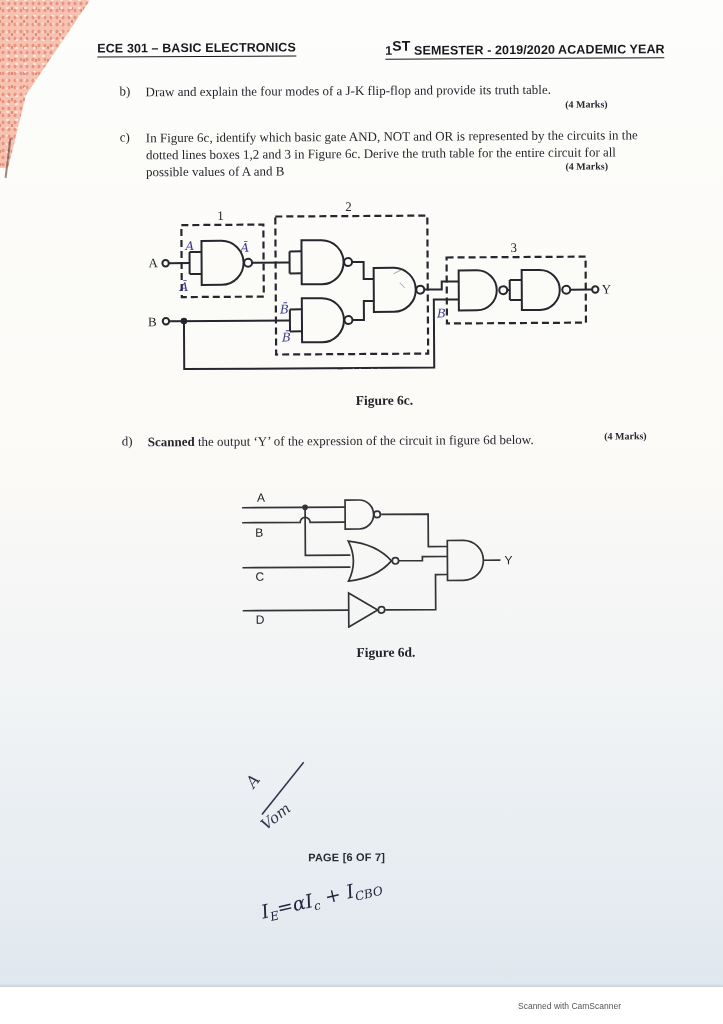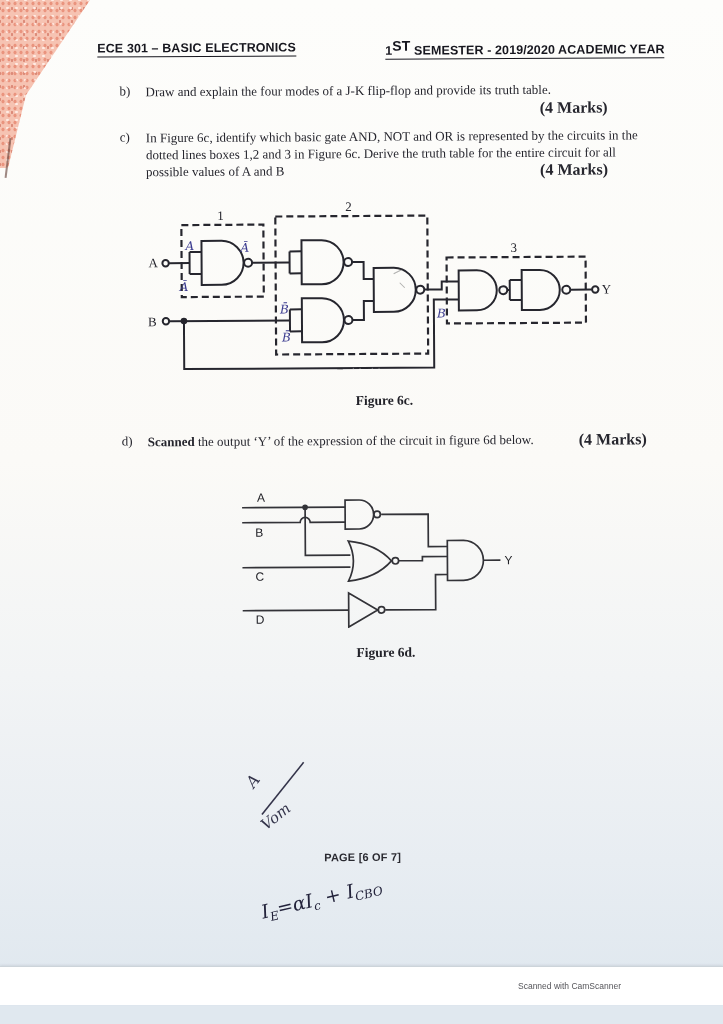--- a/index.html
+++ b/index.html
@@ -10,21 +10,21 @@
   }
   #scan-content{position:absolute;left:0;top:0;width:723px;height:986px;transform:rotate(-0.35deg);}
   .abs{position:absolute;}
   .hdr{
     font-family:"Liberation Sans",sans-serif;font-weight:700;font-size:12.5px;color:#17171f;
     border-bottom:1.6px solid #17171f;padding-bottom:1px;letter-spacing:.1px;white-space:nowrap;
   }
   .hdr .sup{font-size:14px;vertical-align:4px;}
   .q-label,.q-text{font-size:13px;color:#26262e;}
   .q-text{line-height:17px;}
-  .marks{font-size:16px;font-weight:700;color:#26262e;white-space:nowrap;margin-left:12px;}
+  .marks{font-size:10px;font-weight:700;color:#26262e;white-space:nowrap;margin-left:12px;}
   .caption{font-size:13.5px;font-weight:700;text-align:center;color:#222229;}
   .erased{font-size:11px;color:#8a8a8a;letter-spacing:3px;opacity:.8;}
   .pagefoot{font-family:"Liberation Sans",sans-serif;font-weight:700;font-size:11px;color:#2a2a31;letter-spacing:.2px;}
   .camscan{font-family:"Liberation Sans",sans-serif;font-size:8.5px;color:#55555a;}
   .formula{
     font-family:"DejaVu Serif",serif;font-style:italic;font-size:19px;color:#23233b;
     transform:rotate(-13deg);transform-origin:left bottom;white-space:nowrap;
   }
   .formula .sub{font-size:12px;vertical-align:-4px;}
   #pink-artifact{
@@ -33,21 +33,21 @@
     background-image:
       radial-gradient(rgba(223,109,84,.55) 1.2px, transparent 1.9px),
       radial-gradient(rgba(255,238,231,.95) 1px, transparent 1.7px),
       radial-gradient(rgba(193,82,63,.5) 1px, transparent 1.5px);
     background-size:6px 7px,9px 8px,12px 13px;
     background-position:0 0,3px 4px,6px 2px;
     clip-path:polygon(0 0,90px 0,26px 95px,8px 168px,0 168px);
   }
   #pink-tail{position:absolute;left:7px;top:138px;width:2px;height:40px;background:#6b4a42;opacity:.65;transform:rotate(7deg);}
   #footer-strip{
-    position:absolute;left:0;top:966px;width:723px;height:38px;background:#ffffff;
+    position:absolute;left:0;top:986px;width:723px;height:38px;background:#ffffff;
     border-top:1px solid #cdd4da;box-shadow:0 -1px 2px rgba(150,160,170,.25);
   }
   svg text.fig-label{font-family:"Liberation Serif",serif;font-size:13px;fill:#26262e;}
   svg text.fig-label-sans{font-family:"Liberation Sans",sans-serif;font-size:12px;fill:#222228;}
   svg text.pen{font-family:"DejaVu Serif",serif;font-style:italic;font-size:12px;fill:#3a3a8f;}
   .tickmark text{font-family:"DejaVu Serif",serif;font-style:italic;fill:#33334a;}
 </style>
 </head>
 <body>
 
@@ -201,21 +201,21 @@
     </svg>
 
     <div class="abs caption" style="left:300px;top:645px;width:170px;">Figure 6d.</div>
 
     <svg class="abs tickmark" style="left:238px;top:752px;" width="95" height="90" viewBox="0 0 95 90">
       <line x1="64" y1="10" x2="22" y2="62" stroke="#33334a" stroke-width="1.6"></line>
       <text x="14" y="36" font-size="16" transform="rotate(-52 14 36)">A</text>
       <text x="26" y="78" font-size="15" transform="rotate(-38 26 78)">Vom</text>
     </svg>
 
-    <div class="abs pagefoot" style="left:322px;top:851px;">PAGE [6 OF 7]</div>
+    <div class="abs pagefoot" style="left:306px;top:851px;">PAGE [6 OF 7]</div>
 
     <div class="abs formula" style="left:262px;top:900px;">
       <span>I</span><span class="sub">E</span><span>=αI</span><span class="sub">c</span><span> + I</span><span class="sub">CBO</span>
     </div>
 
   </div>
 
   <div id="footer-strip">
     <div class="abs camscan" style="left:518px;top:14px;">Scanned with CamScanner</div>
   </div>

